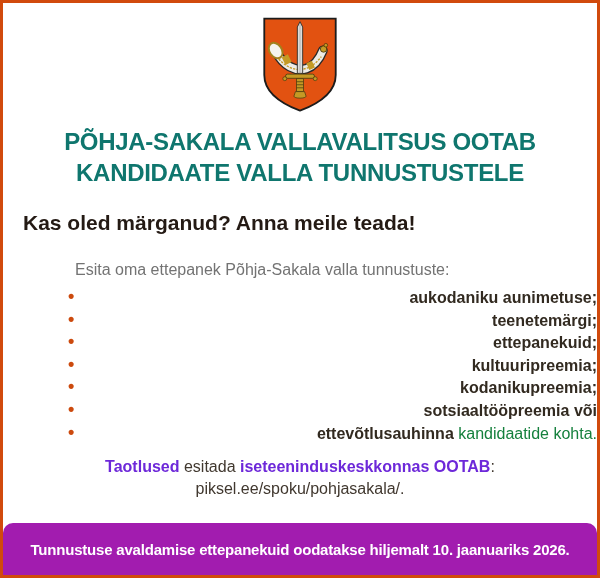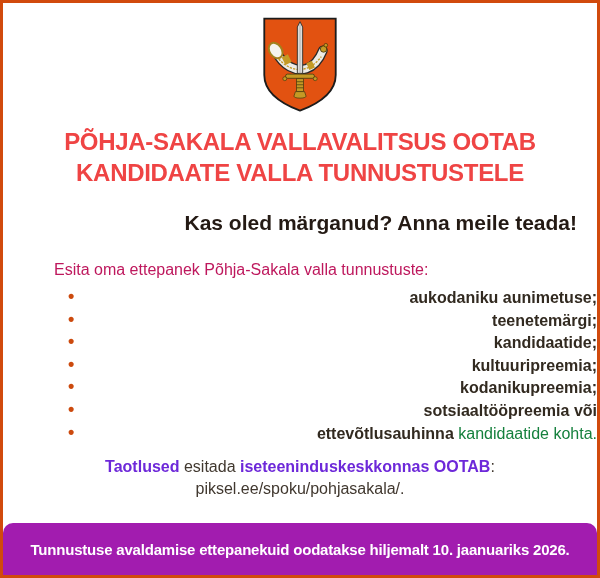--- a/index.html
+++ b/index.html
@@ -6,30 +6,30 @@
   .poster{
     width:600px;height:578px;box-sizing:border-box;position:relative;
     background:#ffffff;border:3px solid #d14a0d;overflow:hidden;
     font-family:"Liberation Sans","DejaVu Sans",sans-serif;
     color:#41382f;
   }
   .crest{display:block;margin:14px auto 0;}
   .title{
     margin:13px 18px 0;text-align:center;
     font-size:24px;line-height:31px;font-weight:bold;
-    color:#ef4444;letter-spacing:-0.3px;
+    color:#0f766e;letter-spacing:-0.3px;
   }
   .subtitle{
-    margin:22px 20px 0;text-align:right;
+    margin:22px 20px 0;text-align:left;
     font-size:21px;line-height:26px;font-weight:bold;
     color:#241a14;
   }
   .intro{
-    margin:24px 40px 0 51px;
-    font-size:16px;line-height:20px;color:#be185d;
+    margin:24px 40px 0 72px;
+    font-size:16px;line-height:20px;color:#737373;
   }
   ul.awards{
     list-style:none;margin:9px 0 0 0;padding:0 0 0 84px;text-align:right;
   }
   ul.awards li{
     position:relative;margin:0 0 5.6px 0;
     font-size:16px;line-height:17px;font-weight:bold;color:#322a20;
   }
   ul.awards li::before{
     content:"\2022";position:absolute;left:-19px;top:-1px;
@@ -91,21 +91,21 @@
     <div>KANDIDAATE VALLA TUNNUSTUSTELE</div>
   </div>
 
   <div class="subtitle">Kas oled märganud? Anna meile teada!</div>
 
   <div class="intro">Esita oma ettepanek Põhja-Sakala valla tunnustuste:</div>
 
   <ul class="awards">
     <li><span>aukodaniku aunimetuse;</span><span class="li-regular"></span></li>
     <li><span>teenetemärgi;</span><span class="li-regular"></span></li>
-    <li><span>kandidaatide;</span><span class="li-regular"></span></li>
+    <li><span>ettepanekuid;</span><span class="li-regular"></span></li>
     <li><span>kultuuripreemia;</span><span class="li-regular"></span></li>
     <li><span>kodanikupreemia;</span><span class="li-regular"></span></li>
     <li><span>sotsiaaltööpreemia või</span><span class="li-regular"></span></li>
     <li><span>ettevõtlusauhinna</span><span class="li-regular"> kandidaatide kohta.</span></li>
   </ul>
 
   <div class="submit">
     <div><b>Taotlused</b><span> esitada </span><b>iseteeninduskeskkonnas OOTAB</b><span>:</span></div>
     <div>piksel.ee/spoku/pohjasakala/.</div>
   </div>

